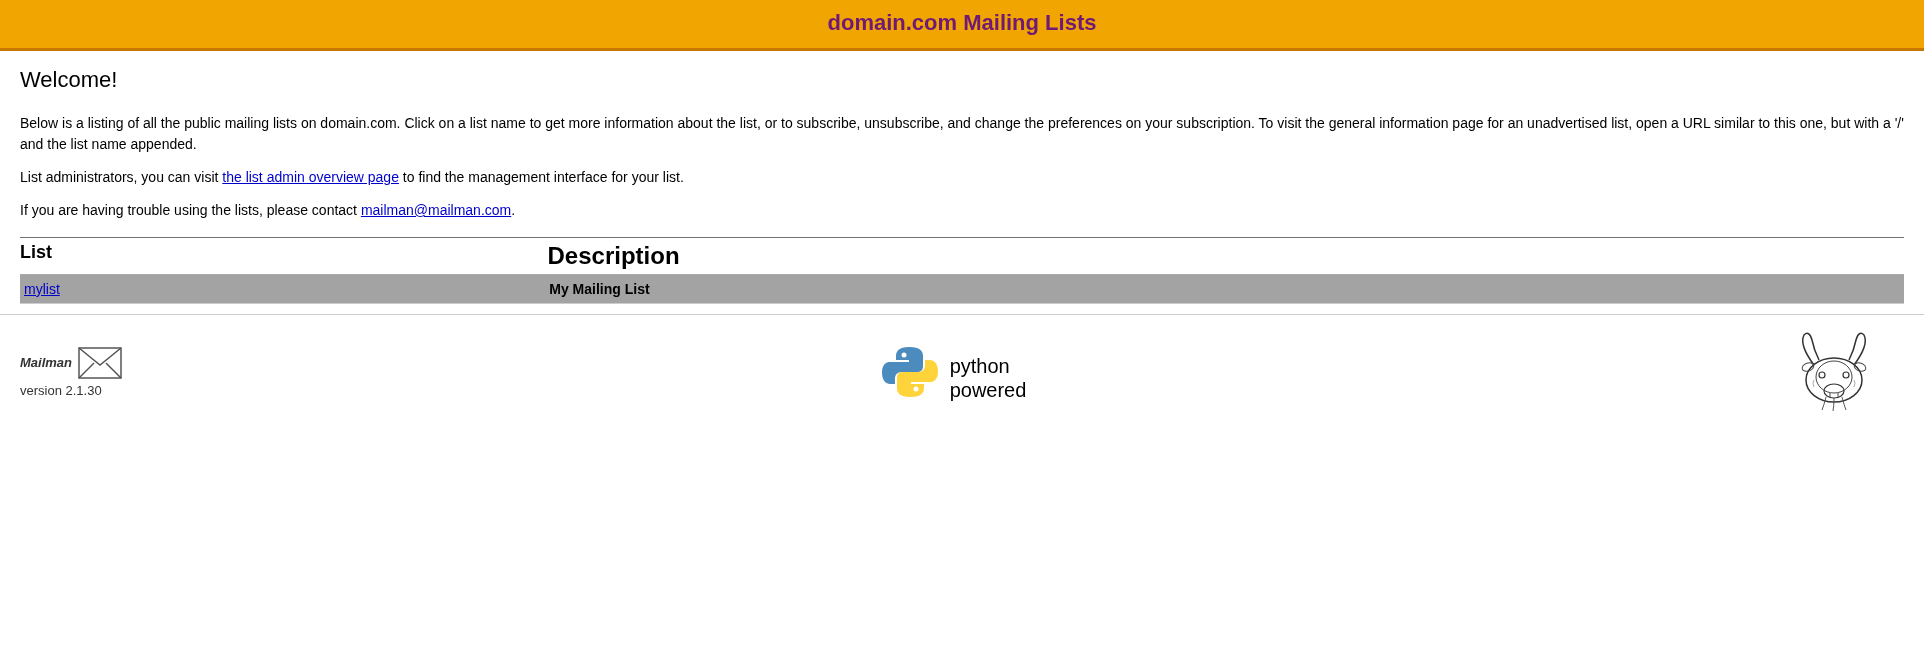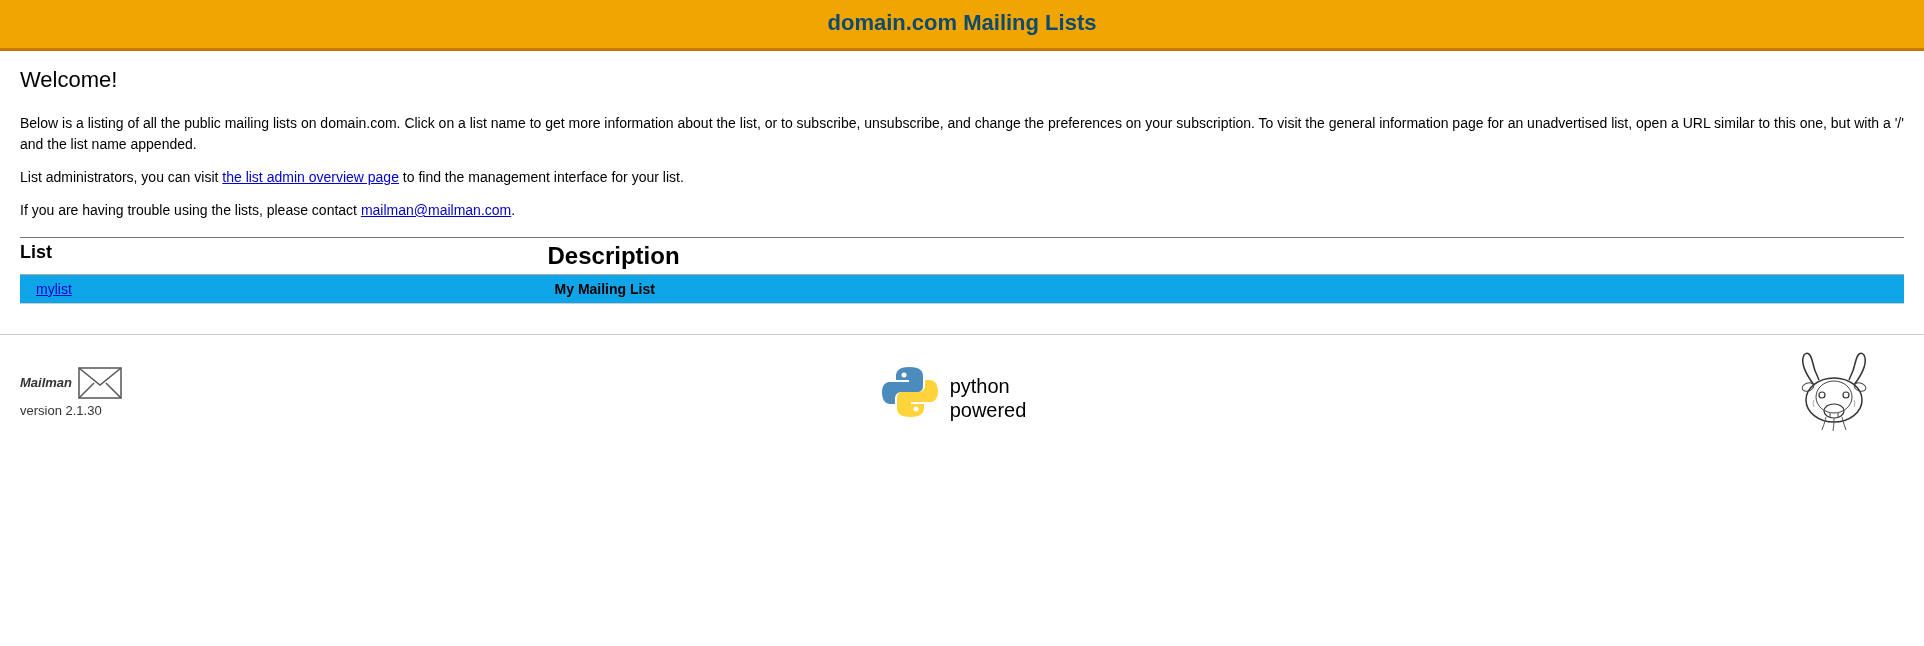--- a/index.html
+++ b/index.html
@@ -12,21 +12,21 @@
     #header {
       background: #f0a500;
       text-align: center;
       padding: 10px 0 12px 0;
       border-bottom: 3px solid #c87800;
     }
     #header h1 {
       font-size: 22px;
       font-weight: bold;
       font-family: Arial, sans-serif;
-      color: #0c4a6e;
+      color: #701a75;
     }
     #main {
       padding: 16px 20px 10px 20px;
     }
     #welcome-heading {
       font-size: 22px;
       font-weight: normal;
       margin-bottom: 20px;
       font-family: Arial, sans-serif;
     }
@@ -55,34 +55,33 @@
       font-family: Arial, sans-serif;
     }
     .col-desc {
       width: 72%;
       font-weight: bold;
       font-size: 24px;
       font-family: Arial, sans-serif;
     }
     .table-data-row {
       display: flex;
-      padding: 6px 16px;
-      background: #0ea5e9;
+      padding: 6px 4px;
+      background: #a3a3a3;
       border-bottom: 1px solid #ccc;
     }
     .table-data-row .col-list {
       font-weight: normal;
       font-size: 14px;
     }
     .table-data-row .col-desc {
       font-weight: bold;
       font-size: 14px;
     }
     #footer {
-      margin-top: 20px;
       padding: 10px 20px;
       display: flex;
       align-items: center;
       justify-content: space-between;
       border-top: 1px solid #ccc;
     }
     #footer-left {
       display: flex;
       flex-direction: column;
       align-items: flex-start;

